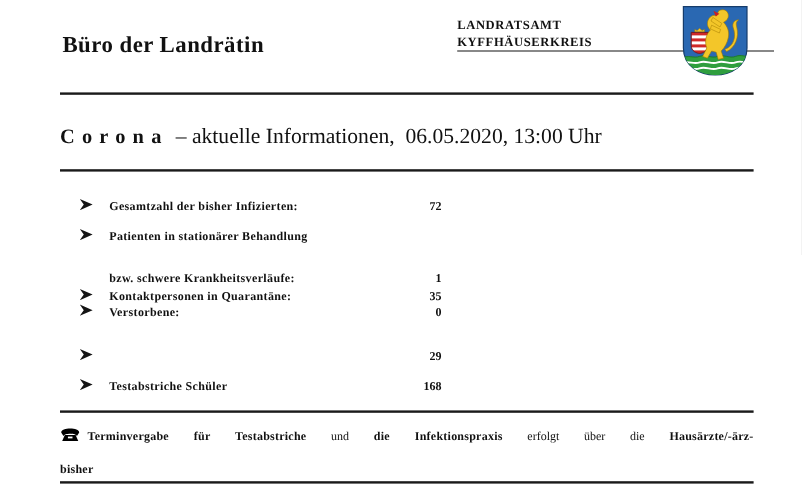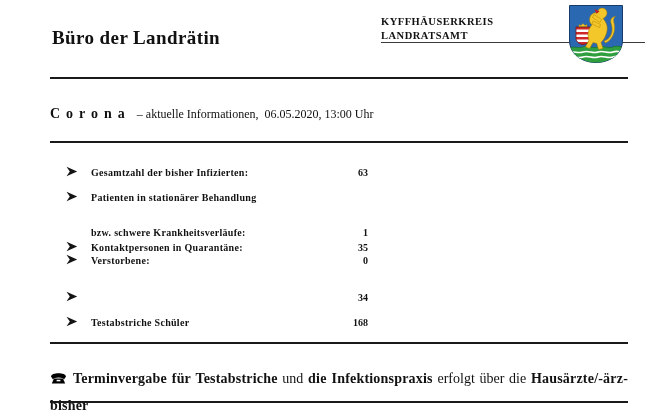--- a/index.html
+++ b/index.html
@@ -21,45 +21,45 @@
     position:absolute; left:381px; top:42px; width:264px; height:1px;
     background:#3a3a3a; z-index:1;
   }
   .crest { position:absolute; left:568px; top:4px; width:56px; height:60px; z-index:2; }
   .rule { position:absolute; left:50px; width:578px; height:2px; background:#1a1a1a; }
   .rule1 { top:77px; }
   .rule2 { top:141px; }
   .rule3 { top:342px; }
   .rule4 { top:401px; }
   .titleRow { position:absolute; left:50px; top:98px; width:578px; height:30px; line-height:30px; white-space:nowrap; }
-  .titleMain { font-size:14px; font-weight:bold; letter-spacing:6px; }
-  .titleSub  { font-size:12px; margin-left:6px; white-space:pre; }
+  .titleMain { font-size:17px; font-weight:bold; letter-spacing:6px; }
+  .titleSub  { font-size:18px; margin-left:6px; white-space:pre; }
   .srow { position:absolute; left:50px; width:578px; height:25px; line-height:25px; font-size:10px; font-weight:bold; }
   .r1 { top:160px; } .r2 { top:185px; } .r2b { top:196px;margin-top:24px; } .r3 { top:235px; }
   .r4 { top:248px; } .r5 { top:285px; } .r6 { top:310px; }
   .bullet { position:absolute; left:16px; top:0; }
   .bullet svg { vertical-align:-1px; }
   .slabel { position:absolute; left:41px; top:0; letter-spacing:0.3px; }
   .sval   { position:absolute; left:0; top:0; width:318px; text-align:right; }
-  .footer { position:absolute; left:50px; top:352px; width:578px; font-size:14px; line-height:26.5px;margin-top:14px; }
+  .footer { position:absolute; left:50px; top:352px; width:578px; font-size:10px; line-height:26.5px; }
   .fl1 { text-align:justify; text-align-last:justify; }
   .b { font-weight:bold; letter-spacing:0.2px; }
   .phone { margin-right:6px; }
   .phone svg { vertical-align:-1px; }
 </style>
 </head>
 <body>
 
 <div class="page">
 
   <div class="office">Büro der Landrätin</div>
 
   <div class="org">
+    <div>LANDRATSAMT</div>
     <div>KYFFHÄUSERKREIS</div>
-    <div>LANDRATSAMT</div>
   </div>
 
   <div class="org-rule"></div>
 
   <div class="crest">
     <svg width="56" height="60" viewBox="0 0 56 60">
       <defs>
         <clipPath id="sh">
             <path d="M1.5,1.5 H54.5 V36 C54.5,51 41,58.5 28,58.5 C15,58.5 1.5,51 1.5,36 Z"></path>
           </clipPath>
@@ -95,21 +95,21 @@
     <span class="titleMain">Corona</span><span class="titleSub">– aktuelle Informationen,  06.05.2020, 13:00 Uhr</span>
   </div>
 
   <div class="rule rule2"></div>
 
   <div class="srow r1">
     <span class="bullet"><svg width="12" height="11" viewBox="0 0 12 11">
           <path d="M0.5,0.8 L11.2,5.5 L0.5,10.2 L3.8,5.5 Z" fill="#141414"></path>
         </svg></span>
     <span class="slabel">Gesamtzahl der bisher Infizierten:</span>
-    <span class="sval">63</span>
+    <span class="sval">72</span>
   </div>
 
   <div class="srow r2">
     <span class="bullet"><svg width="12" height="11" viewBox="0 0 12 11">
           <path d="M0.5,0.8 L11.2,5.5 L0.5,10.2 L3.8,5.5 Z" fill="#141414"></path>
         </svg></span>
     <span class="slabel">Patienten in stationärer Behandlung</span>
   </div>
 
   <div class="srow r2b">
@@ -130,21 +130,21 @@
           <path d="M0.5,0.8 L11.2,5.5 L0.5,10.2 L3.8,5.5 Z" fill="#141414"></path>
         </svg></span>
     <span class="slabel">Verstorbene:</span>
     <span class="sval">0</span>
   </div>
 
   <div class="srow r5">
     <span class="bullet"><svg width="12" height="11" viewBox="0 0 12 11">
           <path d="M0.5,0.8 L11.2,5.5 L0.5,10.2 L3.8,5.5 Z" fill="#141414"></path>
         </svg></span>
-    <span class="sval">34</span>
+    <span class="sval">29</span>
   </div>
 
   <div class="srow r6">
     <span class="bullet"><svg width="12" height="11" viewBox="0 0 12 11">
           <path d="M0.5,0.8 L11.2,5.5 L0.5,10.2 L3.8,5.5 Z" fill="#141414"></path>
         </svg></span>
     <span class="slabel">Testabstriche Schüler</span>
     <span class="sval">168</span>
   </div>
 

